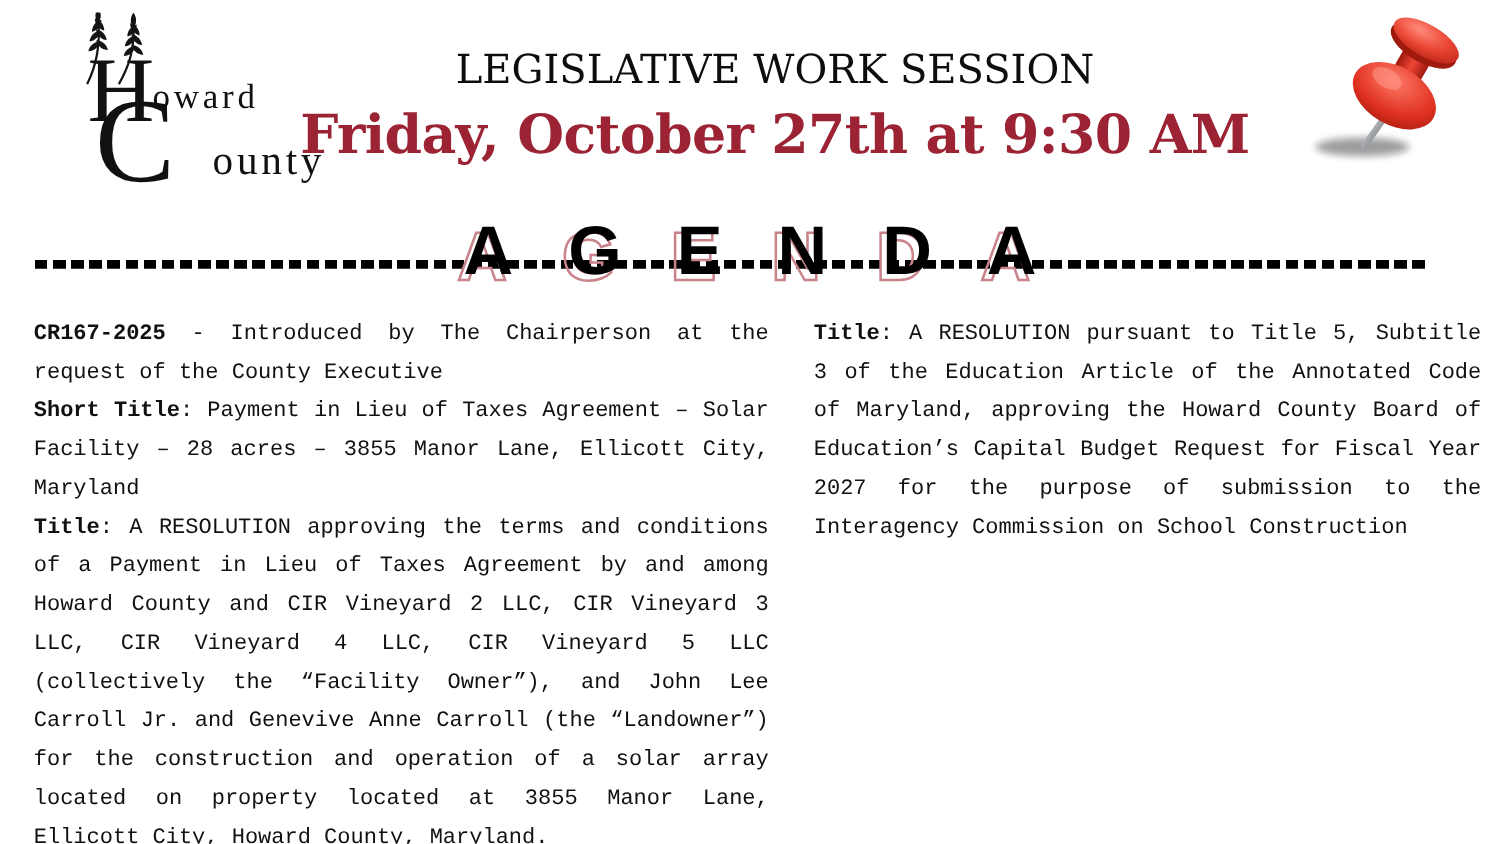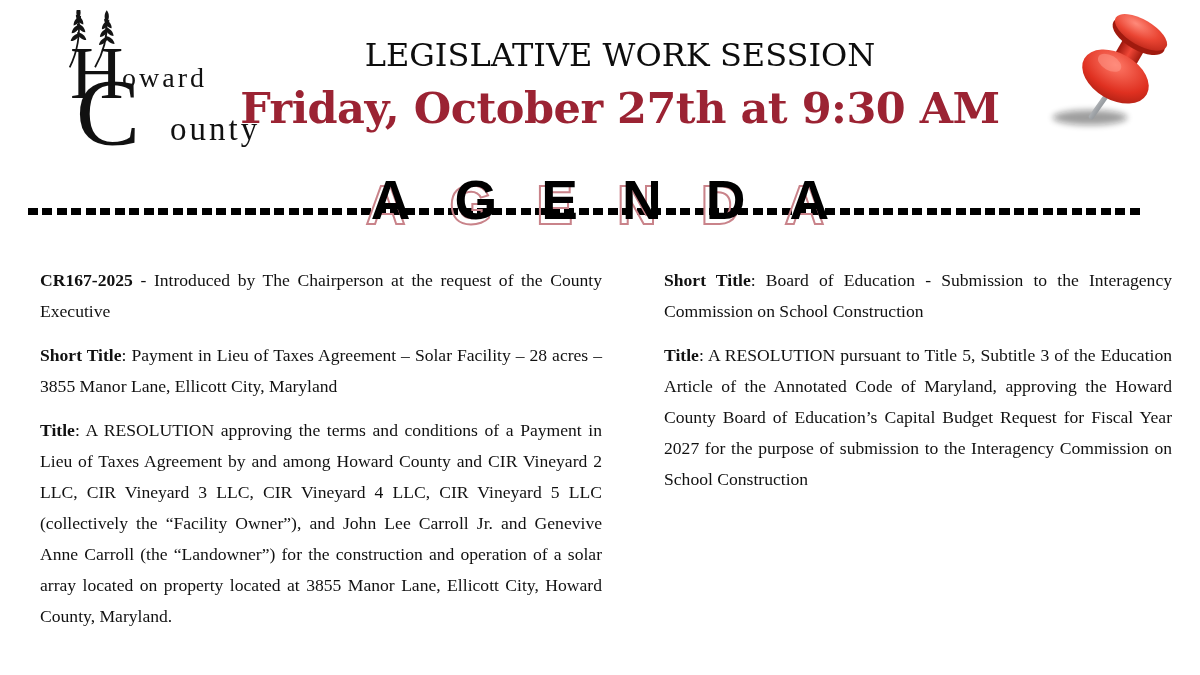--- a/index.html
+++ b/index.html
@@ -79,21 +79,21 @@
 
   
   .columns {
     display: flex;
     padding: 4px 15px 0 27px;
     gap: 36px;
   }
   .col { font-size: 17.6px; line-height: 31px; text-align: justify; }
   .col-left  { width: 588px; flex: none; }
   .col-right { flex: 1; }
-  .col p { margin: 13px; }
+  .col p { margin: 0; font-family: Liberation Mono, monospace; }
   .col b { font-weight: 700; }
 </style>
 </head>
 <body>
 
 <div class="page">
 
   <header class="header">
 
     <div class="logo">
@@ -179,18 +179,17 @@
 
   <main class="columns">
 
     <section class="col col-left">
       <p><b>CR167-2025</b><span> - Introduced by The Chairperson at the request of the County Executive</span></p>
       <p><b>Short Title</b><span>: Payment in Lieu of Taxes Agreement – Solar Facility – 28 acres – 3855 Manor Lane, Ellicott City, Maryland</span></p>
       <p><b>Title</b><span>: A RESOLUTION approving the terms and conditions of a Payment in Lieu of Taxes Agreement by and among Howard County and CIR Vineyard 2 LLC, CIR Vineyard 3 LLC, CIR Vineyard 4 LLC, CIR Vineyard 5 LLC (collectively the “Facility Owner”), and John Lee Carroll Jr. and Genevive Anne Carroll (the “Landowner”) for the construction and operation of a solar array located on property located at 3855 Manor Lane, Ellicott City, Howard County, Maryland.</span></p>
     </section>
 
     <section class="col col-right">
-      <p><b>Short Title</b><span>: Board of Education - Submission to the Interagency Commission on School Construction</span></p>
       <p><b>Title</b><span>: A RESOLUTION pursuant to Title 5, Subtitle 3 of the Education Article of the Annotated Code of Maryland, approving the Howard County Board of Education’s Capital Budget Request for Fiscal Year 2027 for the purpose of submission to the Interagency Commission on School Construction</span></p>
     </section>
 
   </main>
 </div>
 
 </body></html>

